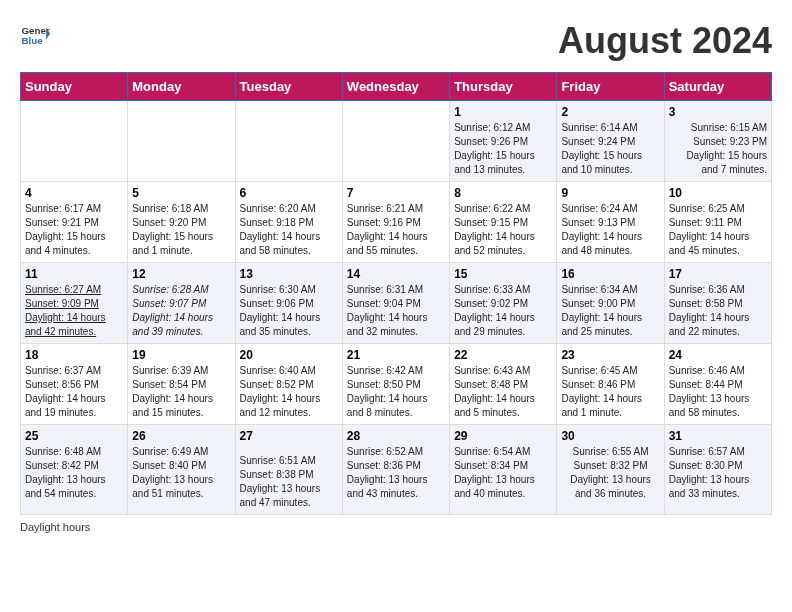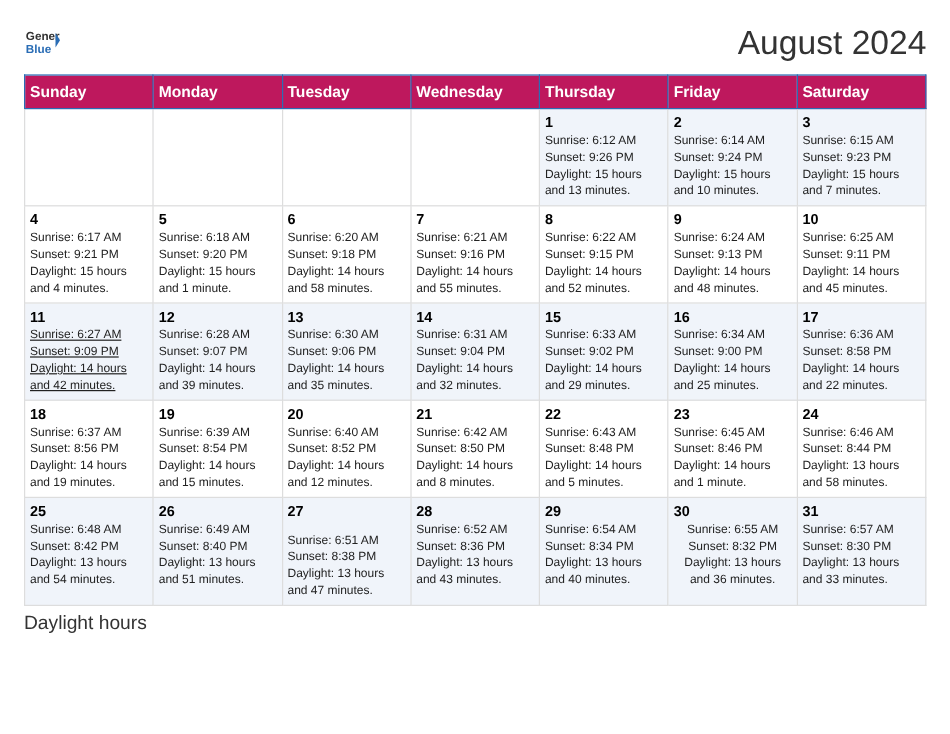--- a/index.html
+++ b/index.html
@@ -22,22 +22,22 @@
       gap: 4px;
     }
     .logo-icon {
       width: 30px;
       height: 30px;
     }
     .title-area {
       text-align: right;
     }
     .main-title {
-      font-size: 28px;
-      font-weight: normal;
+      font-size: 36px;
+      font-weight: bold;
       color: #333;
     }
     .subtitle {
       font-size: 16px;
       color: #333;
     }
     table {
       width: 100%;
       border-collapse: collapse;
       font-size: 11px;
@@ -77,21 +77,21 @@
     .day-info {
       font-size: 10px;
       color: #222;
       line-height: 1.4;
     }
     .empty-cell {
       background: #fff;
     }
     .footer-note {
       margin-top: 6px;
-      font-size: 16px;
+      font-size: 11px;
       color: #333;
       text-align: left;
     }
   </style>
 </head>
 <body>
 
 <div class="header-area">
   <div class="logo">
     <svg class="logo-icon" viewBox="0 0 40 40" xmlns="http://www.w3.org/2000/svg">
@@ -130,21 +130,21 @@
 Daylight: 15 hours and 13 minutes.</div>
         </td>
         <td>
           <span class="day-number">2</span>
           <div class="day-info" style="white-space: pre-line;">Sunrise: 6:14 AM
 Sunset: 9:24 PM
 Daylight: 15 hours and 10 minutes.</div>
         </td>
         <td>
           <span class="day-number">3</span>
-          <div class="day-info" style="white-space: pre-line;">Sunrise: 6:15 AM
+          <div class="day-info" style="white-space: pre-line; text-align: right;">Sunrise: 6:15 AM
 Sunset: 9:23 PM
 Daylight: 15 hours and 7 minutes.</div>
         </td>
       </tr>
       <tr>
         <td>
           <span class="day-number">4</span>
           <div class="day-info" style="white-space: pre-line;">Sunrise: 6:17 AM
 Sunset: 9:21 PM
 Daylight: 15 hours and 4 minutes.</div>
@@ -188,21 +188,21 @@
       </tr>
       <tr>
         <td>
           <span class="day-number">11</span>
           <div class="day-info" style="white-space: pre-line; text-decoration: underline;">Sunrise: 6:27 AM
 Sunset: 9:09 PM
 Daylight: 14 hours and 42 minutes.</div>
         </td>
         <td>
           <span class="day-number">12</span>
-          <div class="day-info" style="white-space: pre-line;">Sunrise: 6:28 AM
+          <div class="day-info" style="white-space: pre-line; font-style: italic;">Sunrise: 6:28 AM
 Sunset: 9:07 PM
 Daylight: 14 hours and 39 minutes.</div>
         </td>
         <td>
           <span class="day-number">13</span>
           <div class="day-info" style="white-space: pre-line;">Sunrise: 6:30 AM
 Sunset: 9:06 PM
 Daylight: 14 hours and 35 minutes.</div>
         </td>
         <td>

